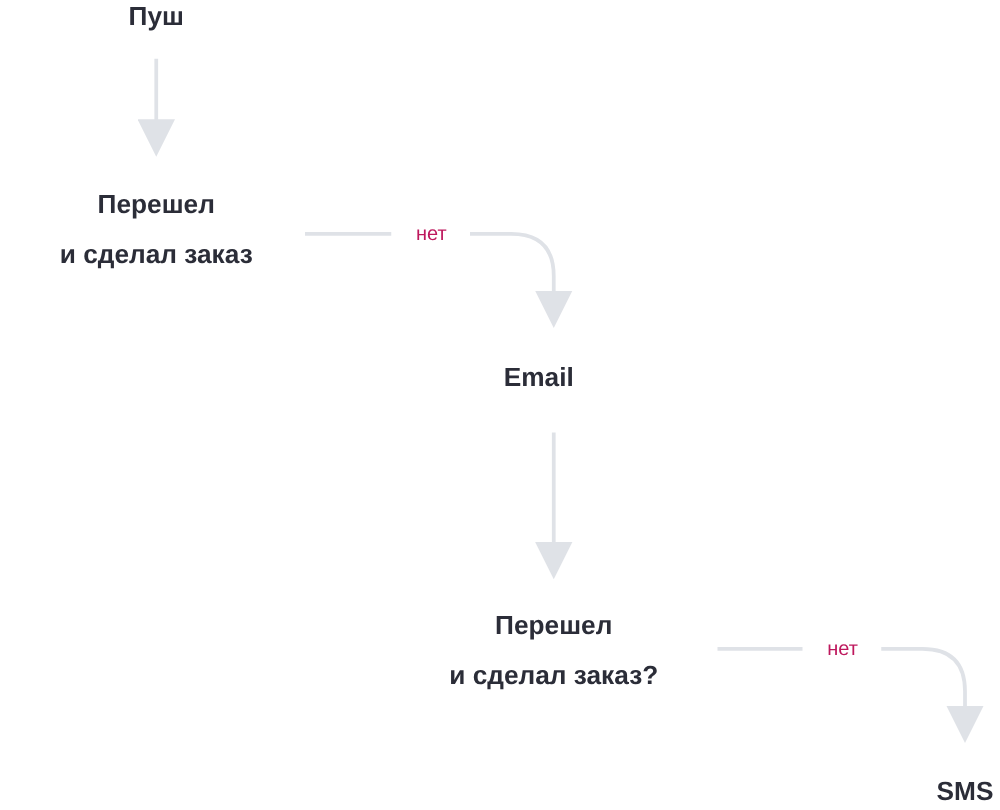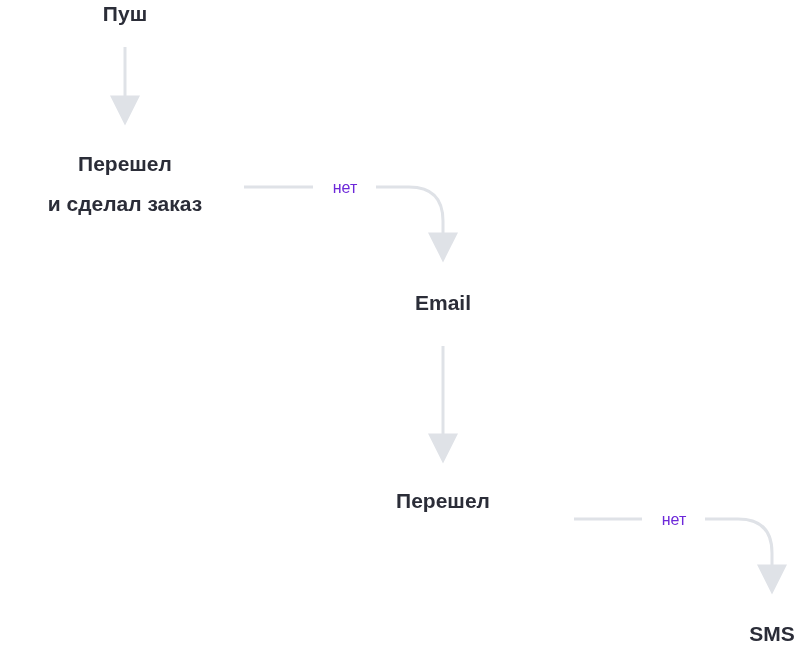--- a/index.html
+++ b/index.html
@@ -22,21 +22,21 @@
     font-weight: bold;
     font-size: 21px;
     line-height: 40px;
     white-space: nowrap;
     text-align: center;
     transform: translateX(-50%);
   }
   .node .line2 { display: block; text-align: center; }
   .edge-label {
     position: absolute;
-    color: #6d28d9;
+    color: #be185d;
     font-weight: normal;
     font-size: 16px;
     line-height: 16px;
     white-space: nowrap;
     transform: translate(-50%, -50%);
   }
   .conn {
     position: absolute;
     left: 0;
     top: 0;
@@ -82,26 +82,27 @@
 
   <div class="node" style="left:99px; top:-6px;">
     <span>Пуш</span>
   </div>
 
   <div class="node" style="left:99px; top:144px;">
     <span>Перешел</span>
     <span class="line2">и сделал заказ</span>
   </div>
 
-  <div class="node" style="left:417px; top:283px;">
+  <div class="node" style="left:405px; top:283px;">
     <span>Email</span>
   </div>
 
   <div class="node" style="left:417px; top:481px;">
     <span>Перешел</span>
+    <span class="line2">и сделал заказ?</span>
   </div>
 
   <div class="node" style="left:746px; top:614px;">
     <span>SMS</span>
   </div>
 
   <div class="edge-label" style="left:319px; top:188px;">нет</div>
 
   <div class="edge-label" style="left:648px; top:520px;">нет</div>
 

